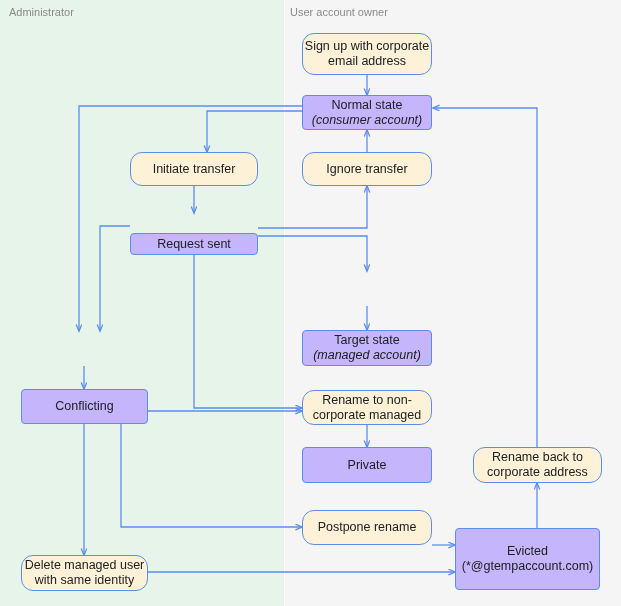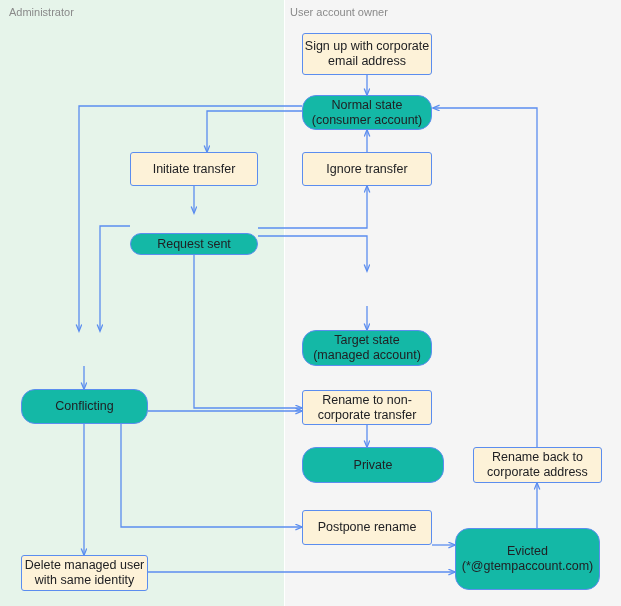--- a/index.html
+++ b/index.html
@@ -57,28 +57,28 @@
     align-items: center;
     justify-content: center;
     text-align: center;
     font-size: 12.5px;
     line-height: 15px;
     color: #202124;
     border: 1px solid #5b8def;
     font-family: "Liberation Sans", sans-serif;
   }
   .node .lbl { display: block; }
-  .node .sub { display: block; }
+  .node .sub { display: block; font-style: italic; }
   .action {
     background: #fdf2d8;
-    border-radius: 3px;
+    border-radius: 12px;
   }
   .state {
-    background: #14b8a6;
-    border-radius: 14px;
+    background: #c4b5fd;
+    border-radius: 4px;
   }
 </style>
 </head>
 <body>
 
 <div id="canvas">
 
   <div class="lane" id="lane-admin"></div>
   <div class="lane" id="lane-user"></div>
 
@@ -163,24 +163,24 @@
       <span class="sub">(managed account)</span>
     </div>
   </div>
 
 
   <div class="node state" id="n-conflicting" style="left:21px; top:389px; width:127px; height:35px;">
     <span class="lbl">Conflicting</span>
   </div>
 
   <div class="node action" id="n-rename-non" style="left:302px; top:390px; width:130px; height:35px;">
-    <span class="lbl">Rename to non-corporate transfer</span>
-  </div>
-
-  <div class="node state" id="n-private" style="left:302px; top:447px; width:142px; height:36px;">
+    <span class="lbl">Rename to non-corporate managed</span>
+  </div>
+
+  <div class="node state" id="n-private" style="left:302px; top:447px; width:130px; height:36px;">
     <span class="lbl">Private</span>
   </div>
 
   <div class="node action" id="n-rename-back" style="left:473px; top:447px; width:129px; height:36px;">
     <span class="lbl">Rename back to corporate address</span>
   </div>
 
   <div class="node action" id="n-postpone" style="left:302px; top:510px; width:130px; height:35px;">
     <span class="lbl">Postpone rename</span>
   </div>

